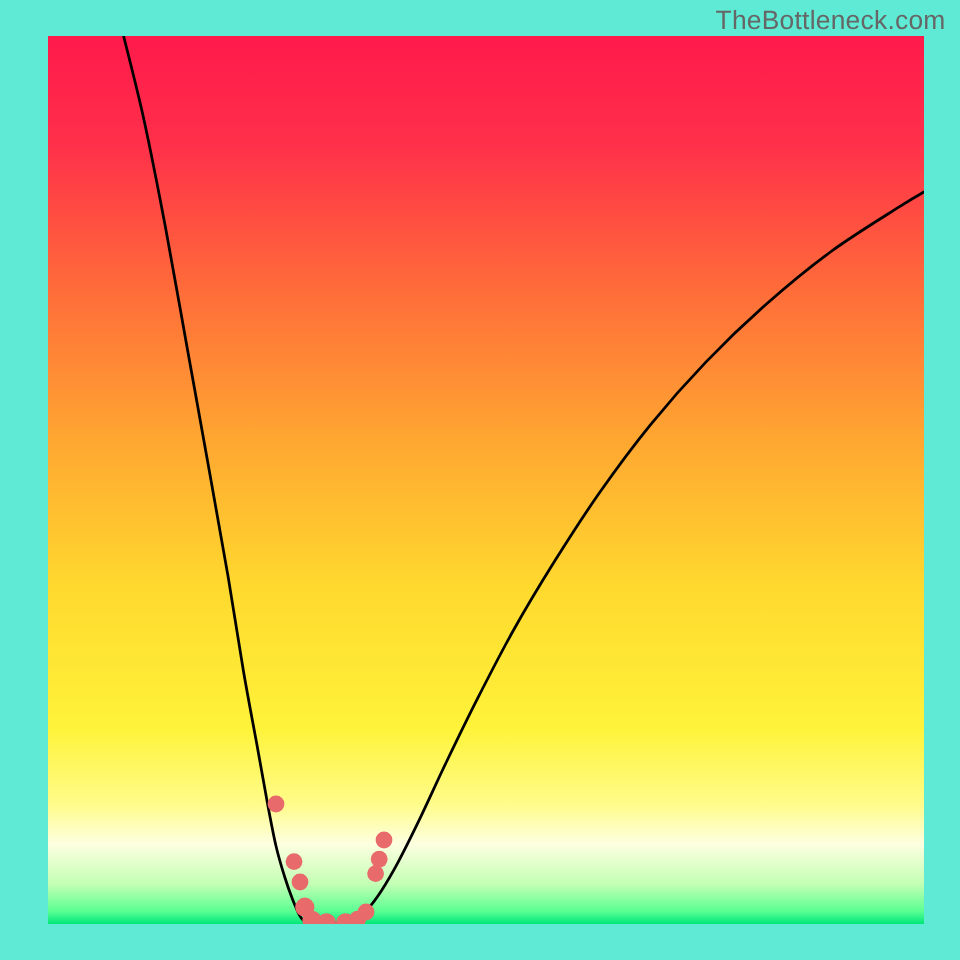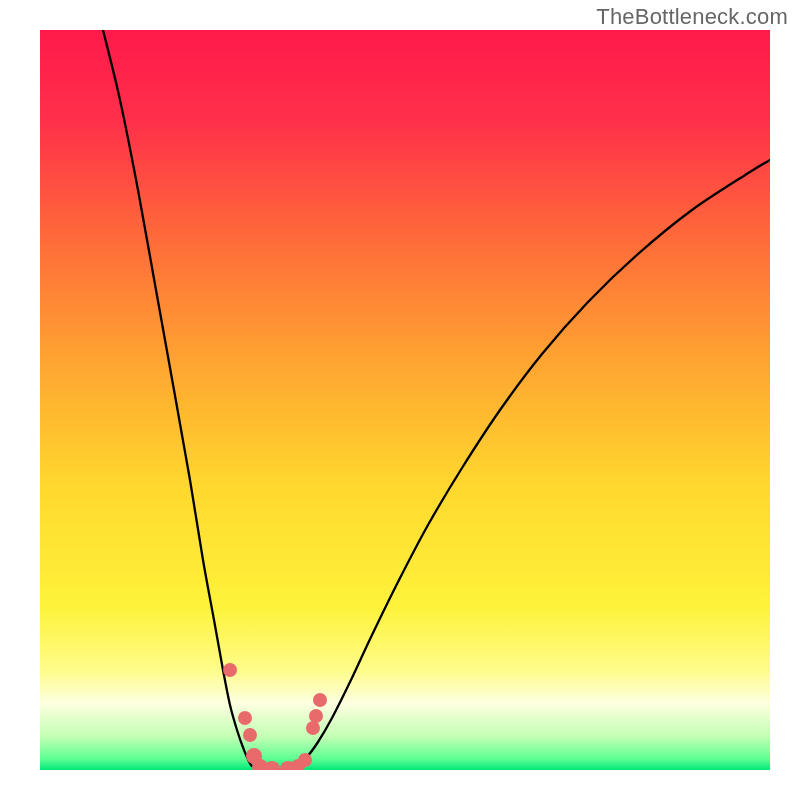--- a/index.html
+++ b/index.html
@@ -8,21 +8,21 @@
     width: 800px;
     height: 800px;
     overflow: hidden;
     background: #000;
     font-family: Arial, Helvetica, sans-serif;
   }
   .frame {
     position: absolute;
     left: 0; top: 0;
     width: 800px; height: 800px;
-    background: #ffffff;
+    background: #5eead4;
   }
   .plot-area {
     position: absolute;
     left: 40px;
     top: 30px;
     width: 730px;
     height: 740px;
     overflow: hidden;
   }
   .watermark {

